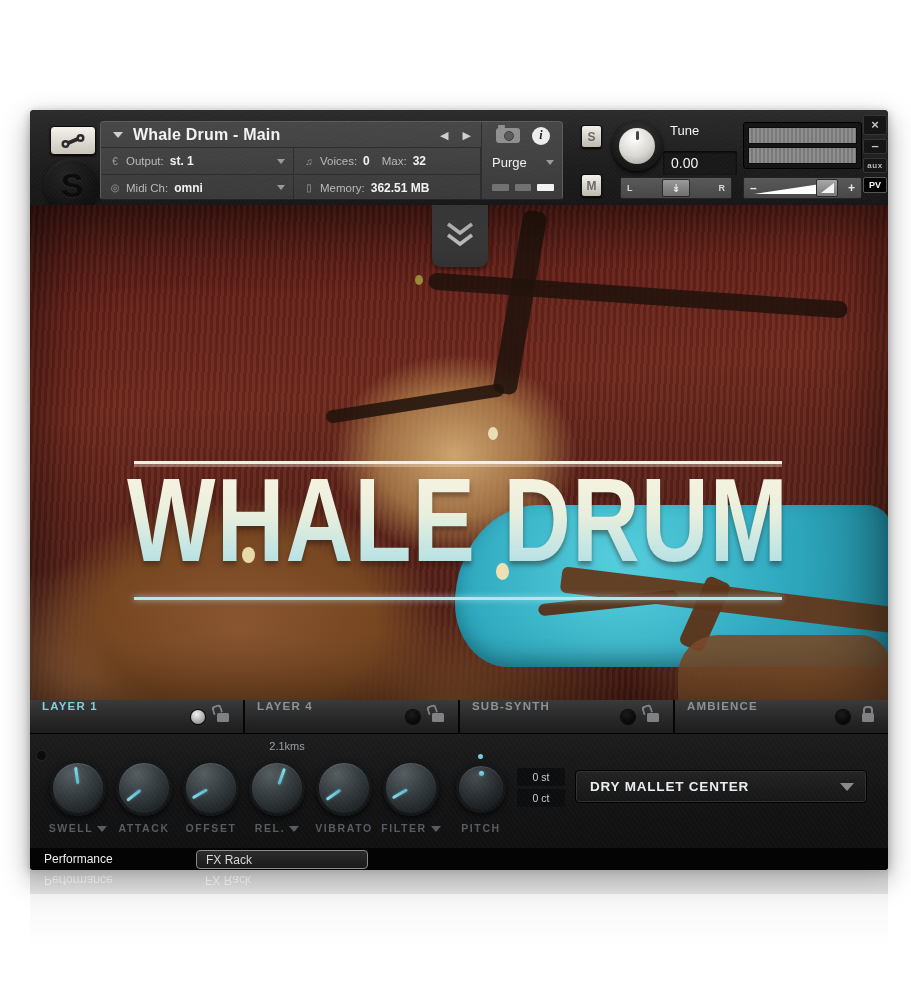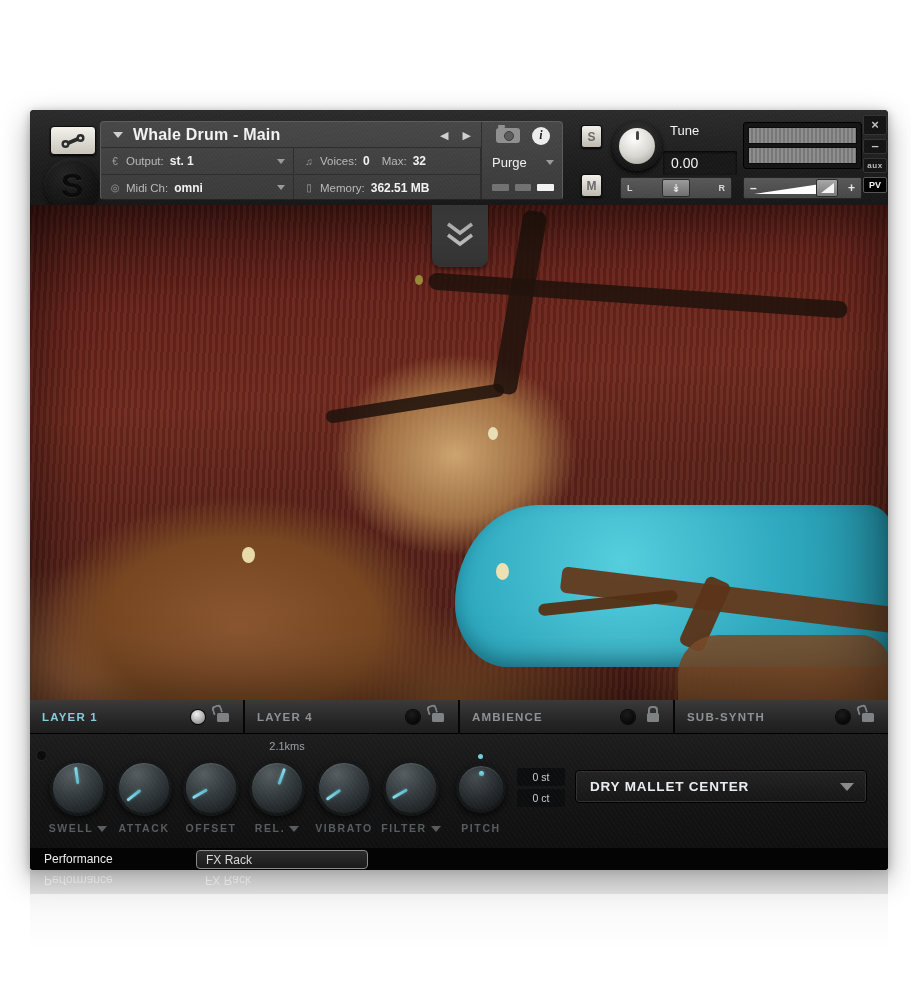--- a/index.html
+++ b/index.html
@@ -145,21 +145,21 @@
   .big-title { position:absolute; left:0; top:8px; width:660px; font-weight:bold; font-size:92px;
     letter-spacing:1px; transform:scale(1.02,1.28); transform-origin:50% 40%;
     background:linear-gradient(#f7f3e0 15%, #e9efdd 45%, #bfe4e4 75%, #9fd8e0 100%);
     -webkit-background-clip:text; background-clip:text; color:transparent;
     filter:drop-shadow(0 3px 2px rgba(40,20,10,.45)); white-space:nowrap; }
 
   
   .tabs { position:absolute; left:0; top:590px; width:858px; height:34px; background:#050505;
     display:flex; gap:2px; }
   .tab { flex:1; position:relative; background:linear-gradient(#3a3a3a,#242424 70%,#1e1e1e);
-    border-bottom:1px solid #000; display:flex; align-items:center; }
+    border-bottom:1px solid #000; display:flex; }
   .tab-label { color:#8e9294; font-size:11.5px; font-weight:bold; letter-spacing:1.2px; margin-left:12px; }
   .tab.active .tab-label { color:#85ccdc; }
   .led { position:absolute; right:38px; top:10px; width:14px; height:14px; border-radius:50%;
     background:radial-gradient(circle at 40% 32%, #1c1c1c, #060606 75%); box-shadow:0 0 0 1px #090909; }
   .led.on { background:radial-gradient(circle at 40% 30%, #f0f0f0, #9e9e9e 70%, #7e7e7e); }
   .lock { position:absolute; right:14px; top:13px; width:12px; height:9px; background:#7f8284; border-radius:1.5px; }
   .lock::before { content:""; position:absolute; width:6px; height:7px; border:2px solid #7f8284;
     border-bottom:none; border-radius:4px 4px 0 0; top:-7px; left:1px; }
   .lock-open::before { left:-5px; top:-8px; transform:rotate(-18deg); }
 
@@ -332,20 +332,25 @@
       <div class="branch branch-left"></div>
       <div class="whale"></div>
       <div class="fin fin-1"></div>
       <div class="fin fin-2"></div>
       <div class="fin fin-3"></div>
       <div class="wood-br"></div>
       <div class="whale-eye"></div>
       <div class="dot dot-olive"></div>
       <div class="dot dot-cream"></div>
 
+      <div class="title-wrap">
+        <div class="title-line-top"></div>
+        <div class="big-title">WHALE DRUM</div>
+        <div class="title-line-bottom"></div>
+      </div>
       <div class="dot dot-title"></div>
 
       <div class="collapse-btn">
         <svg width="34" height="30" viewBox="0 0 34 30">
           <polyline points="5,3 17,12 29,3" fill="none" stroke="#c9c9c9" stroke-width="3.5"></polyline>
           <polyline points="5,14 17,23 29,14" fill="none" stroke="#c9c9c9" stroke-width="3.5"></polyline>
         </svg>
       </div>
     </div>
 
@@ -354,28 +359,28 @@
         <span class="tab-label">LAYER 1</span>
         <span class="led on"></span>
         <span class="lock lock-open"></span>
       </div>
       <div class="tab">
         <span class="tab-label">LAYER 4</span>
         <span class="led"></span>
         <span class="lock lock-open"></span>
       </div>
       <div class="tab">
+        <span class="tab-label">SUB-SYNTH</span>
+        <span class="led"></span>
+        <span class="lock lock-open"></span>
+      </div>
+      <div class="tab">
         <span class="tab-label">AMBIENCE</span>
         <span class="led"></span>
         <span class="lock lock-closed"></span>
-      </div>
-      <div class="tab">
-        <span class="tab-label">SUB-SYNTH</span>
-        <span class="led"></span>
-        <span class="lock lock-open"></span>
       </div>
     </div>
 
     <div class="controls">
       <div class="panel-led"></div>
 
       <div class="knob" style="left:20px">
           <div class="ptr-rot" style="transform: rotate(-8deg);">
             <i class="ptr-line"></i>
           </div>

